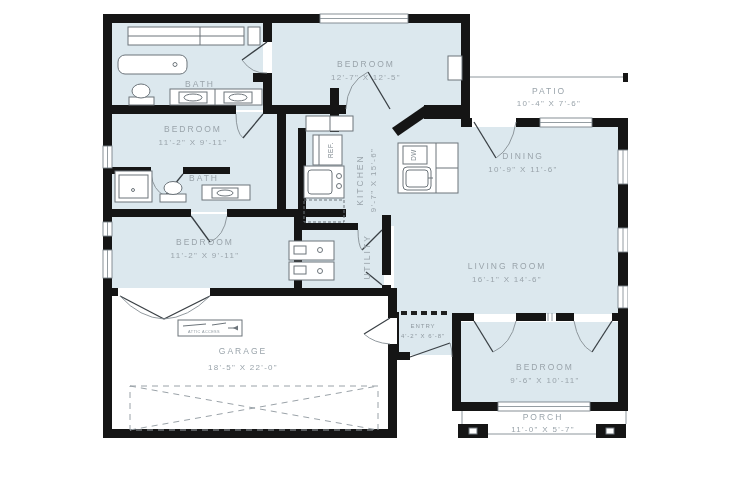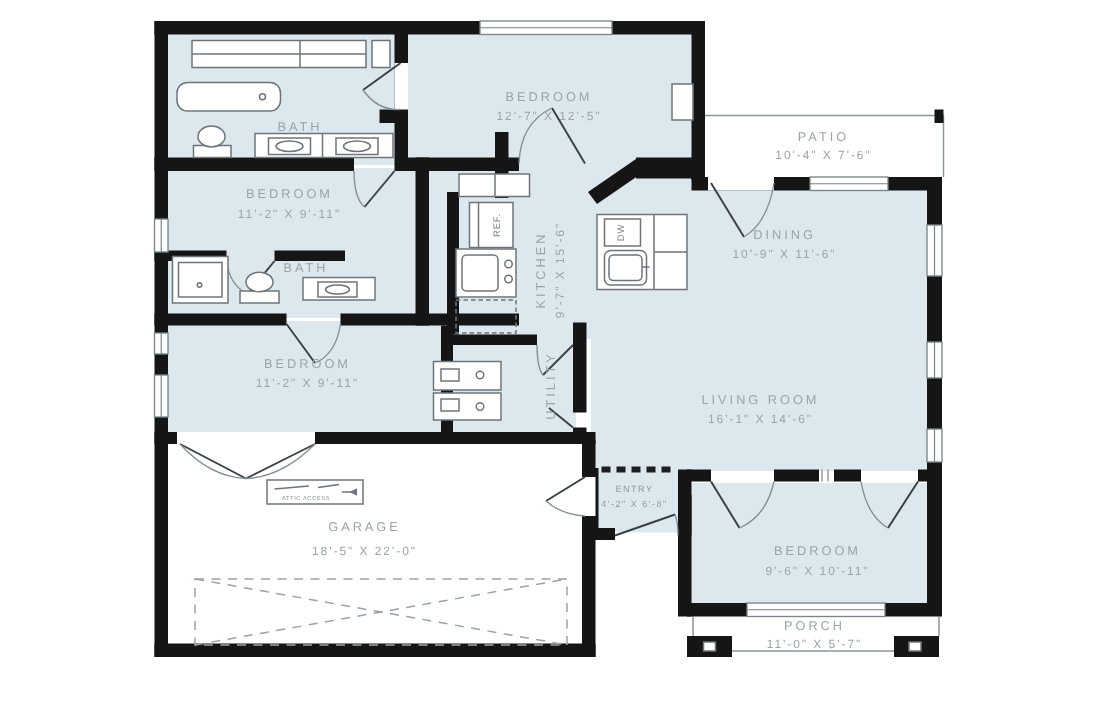--- a/index.html
+++ b/index.html
@@ -1,16 +1,16 @@
 <!DOCTYPE html>
 <html><head>
 <meta charset="utf-8">
 <style>
   html,body{margin:0;padding:0;background:#ffffff;}
-  .stage{position:relative;width:740px;height:480px;background:#ffffff;overflow:hidden;
+  .stage{position:relative;width:628px;height:480px;background:#ffffff;overflow:hidden;
          font-family:"Liberation Sans", sans-serif;}
   svg{position:absolute;left:0;top:0;}
   .room-name{fill:#9aa4ab;font-size:8.5px;letter-spacing:2px;text-anchor:middle;
              font-family:"Liberation Sans",sans-serif;}
   .room-dims{fill:#9aa4ab;font-size:8px;letter-spacing:1.3px;text-anchor:middle;
              font-family:"Liberation Sans",sans-serif;}
   .small-lbl{fill:#8f99a0;font-size:6px;letter-spacing:1px;text-anchor:middle;
              font-family:"Liberation Sans",sans-serif;}
   .micro-lbl{fill:#8f99a0;font-size:3.8px;letter-spacing:.4px;text-anchor:middle;
              font-family:"Liberation Sans",sans-serif;}

